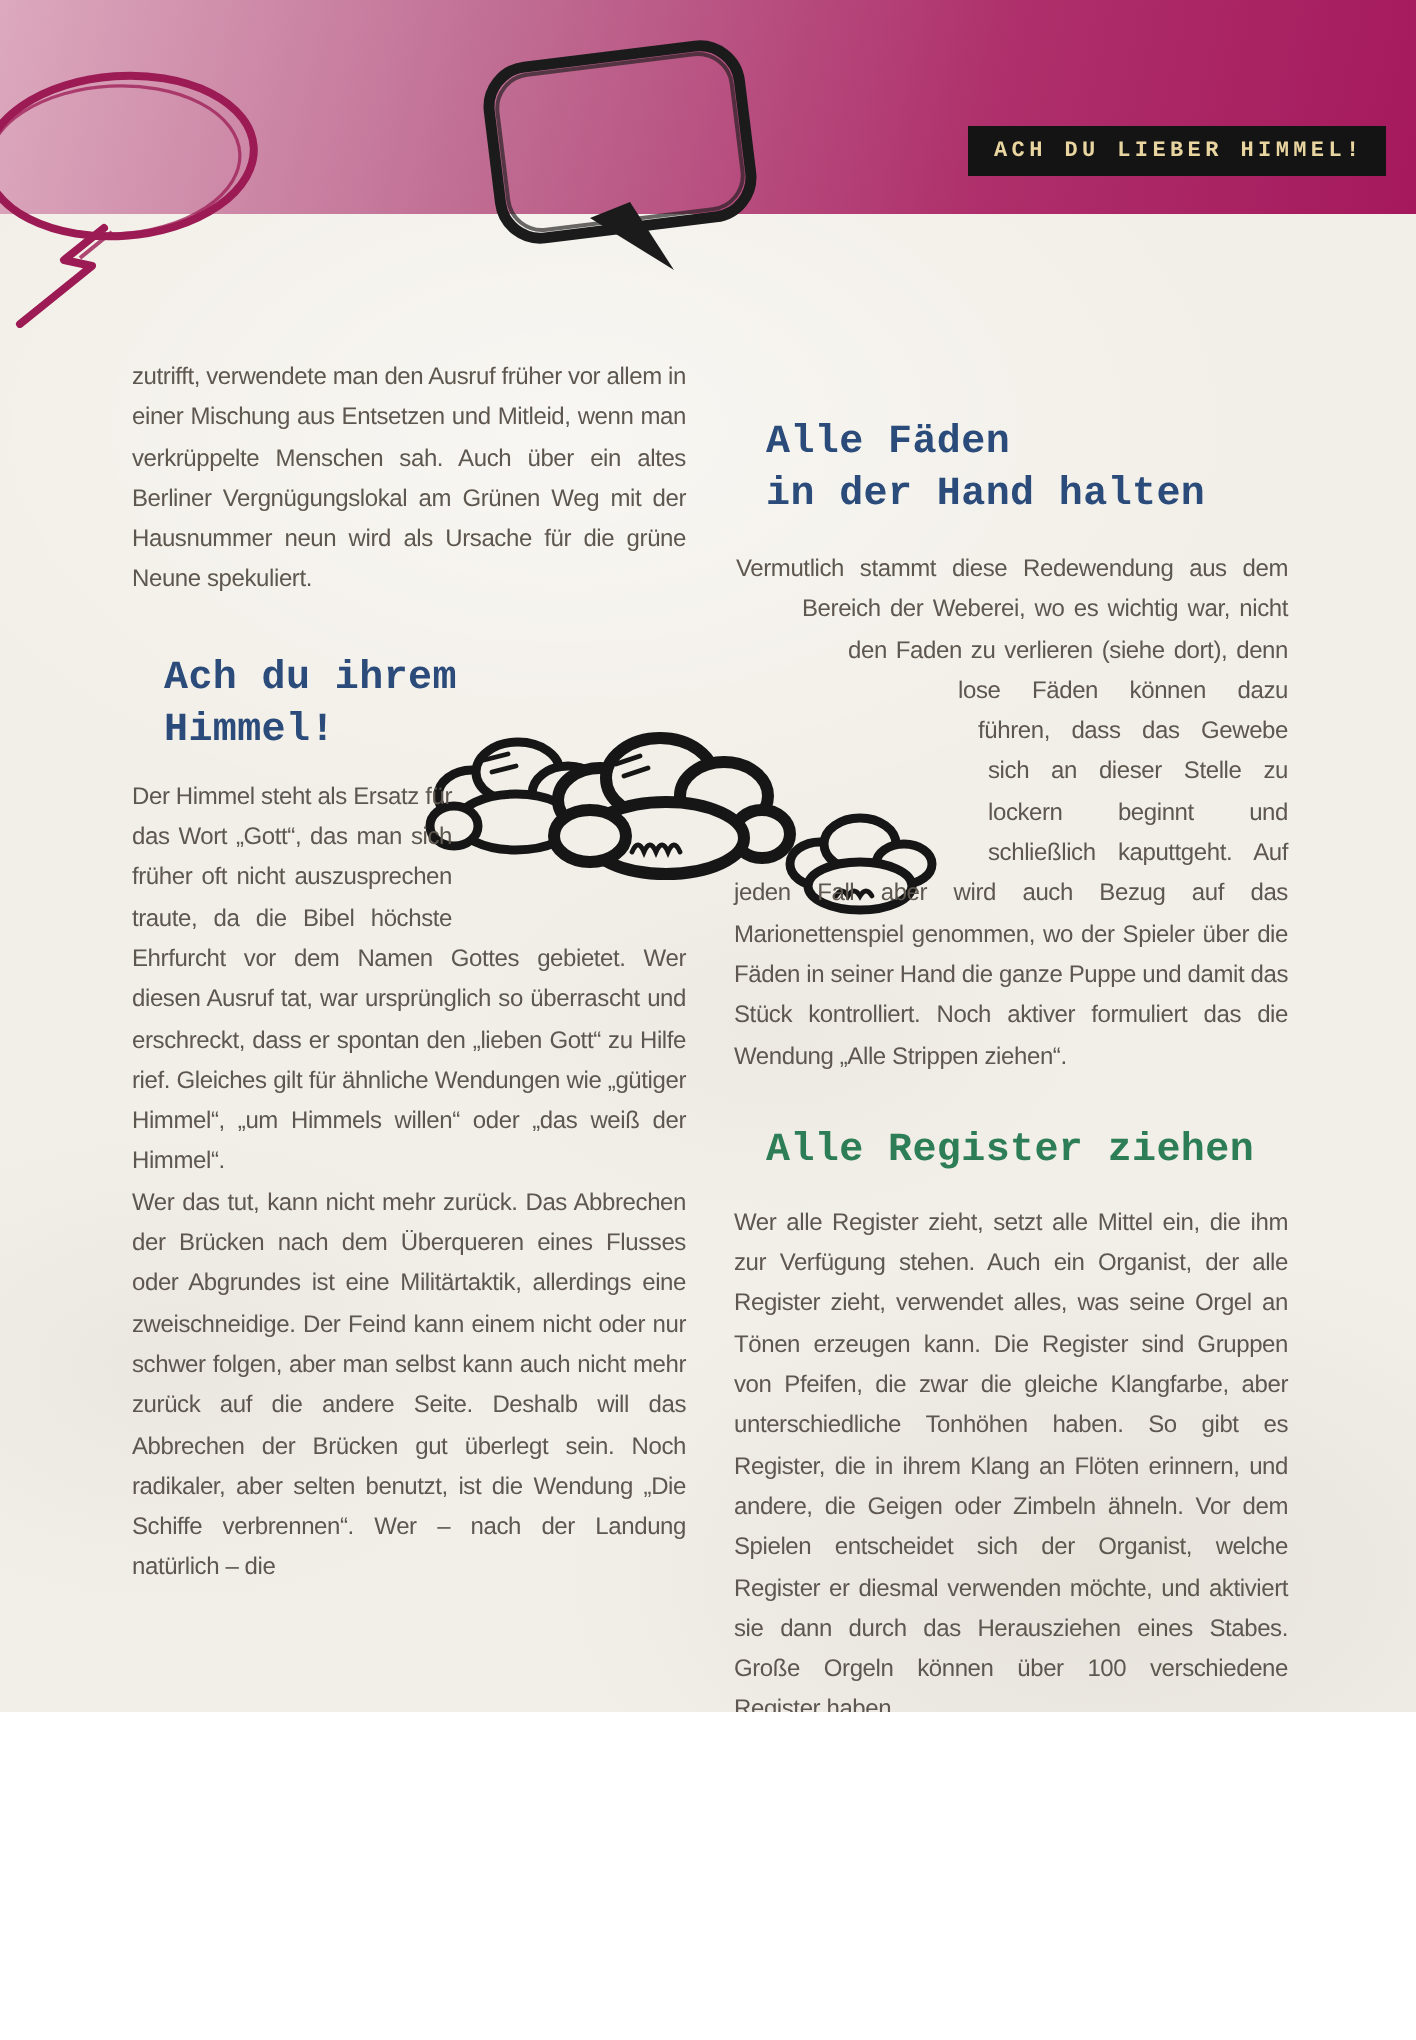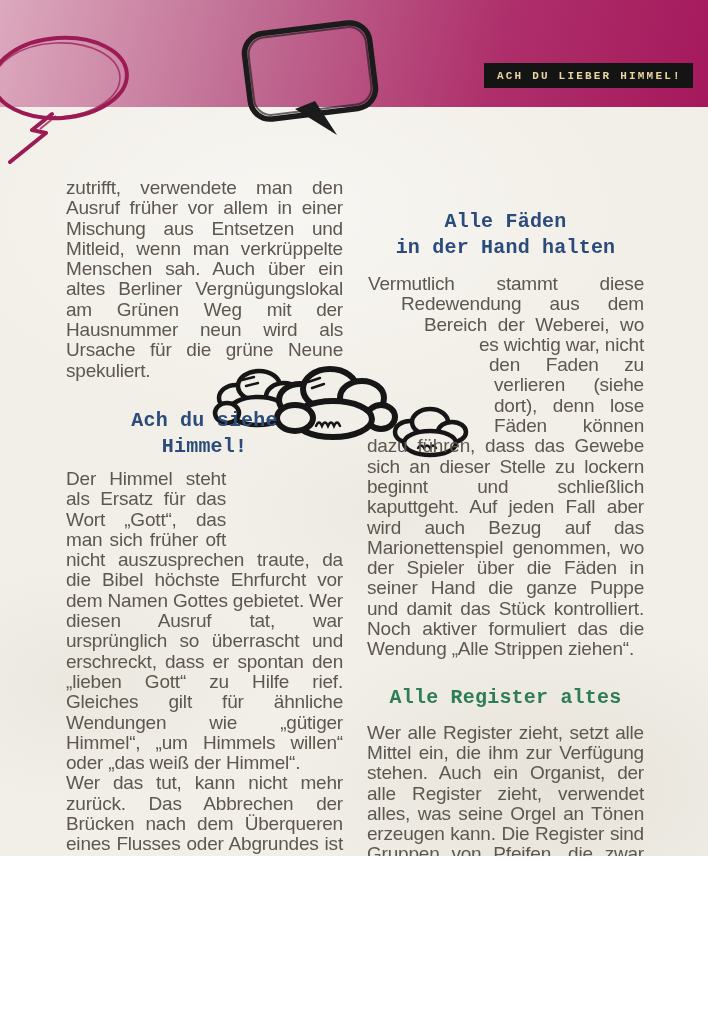--- a/index.html
+++ b/index.html
@@ -24,27 +24,27 @@
     position:absolute;left:484px;top:63px;
     background:#141414;color:#e8d5a0;
     font-family:"Liberation Mono","DejaVu Sans Mono",monospace;
     font-weight:bold;font-size:11px;letter-spacing:2.2px;
     padding:7px 11px 6px 13px;white-space:nowrap;
   }
   .col{position:absolute;top:178px;width:277px;color:#5d574f;}
   .col-left{left:66px;}
   .col-right{left:367px;}
   .para{
-    font-size:19px;line-height:20.3px;letter-spacing:-0.2px;
+    font-size:12px;line-height:20.3px;letter-spacing:-0.2px;
     text-align:justify;margin:0;hyphens:auto;-webkit-hyphens:auto;
   }
   .heading{
     font-family:"Liberation Mono","DejaVu Sans Mono",monospace;
     font-weight:bold;font-size:20px;line-height:26px;
-    white-space:pre-line;margin:0;letter-spacing:0.2px;text-align:center;
+    white-space:pre-line;margin:16px;letter-spacing:0.2px;
   }
   .h-blue{color:#2b4c7a;}
   .h-magenta{color:#b23067;}
   .h-green{color:#2d7d57;}
   .mt-intro{margin-top:0;}
   .hm1{margin-top:27px;margin-bottom:9px;}
   .hm2{margin-top:27px;margin-bottom:13px;}
   .hm3{margin-top:31px;margin-bottom:13px;}
   .hm4{margin-top:25px;margin-bottom:12px;}
   .spacer-r{float:right;width:117px;height:62px;}
@@ -108,21 +108,21 @@
       <path d="M30,24 l12,-3 M34,30 l12,-3"></path>
       <path d="M96,26 l12,-4 M100,32 l12,-4"></path>
       <path d="M206,92 q3,-5 6,0 q3,-5 6,0 q3,-5 6,0"></path>
     </g>
   </svg>
 
   <div class="col col-left">
     <p class="para mt-intro">
       <span>zutrifft, verwendete man den Ausruf früher vor allem in einer Mischung aus Entsetzen und Mitleid, wenn man verkrüppelte Menschen sah. Auch über ein altes Berliner Vergnügungslokal am Grünen Weg mit der Hausnummer neun wird als Ursache für die grüne Neune spekuliert.</span>
     </p>
-    <h2 class="heading h-blue hm1">Ach du siehe
+    <h2 class="heading h-blue hm1">Ach du ihrem
 Himmel!</h2>
     <p class="para">
       <span class="spacer-r"></span>
       <span>Der Himmel steht als Ersatz für das Wort „Gott“, das man sich früher oft nicht auszusprechen traute, da die Bibel höchste Ehrfurcht vor dem Namen Gottes gebietet. Wer diesen Ausruf tat, war ursprünglich so überrascht und erschreckt, dass er spontan den „lieben Gott“ zu Hilfe rief. Gleiches gilt für ähnliche Wendungen wie „gütiger Himmel“, „um Himmels willen“ oder „das weiß der Himmel“.</span>
     </p>
     <p class="para">
       <span>Wer das tut, kann nicht mehr zurück. Das Abbrechen der Brücken nach dem Überqueren eines Flusses oder Abgrundes ist eine Militärtaktik, allerdings eine zweischneidige. Der Feind kann einem nicht oder nur schwer folgen, aber man selbst kann auch nicht mehr zurück auf die andere Seite. Deshalb will das Abbrechen der Brücken gut überlegt sein. Noch radikaler, aber selten benutzt, ist die Wendung „Die Schiffe verbrennen“. Wer – nach der Landung natürlich – die</span>
     </p>
   </div>
 
@@ -131,21 +131,21 @@
 in der Hand halten</h2>
     <p class="para">
       <span class="st st1"></span>
       <span class="st st2"></span>
       <span class="st st3"></span>
       <span class="st st4"></span>
       <span class="st st5"></span>
       <span class="st st6"></span>
       <span>Vermutlich stammt diese Redewendung aus dem Bereich der Weberei, wo es wichtig war, nicht den Faden zu verlieren (siehe dort), denn lose Fäden können dazu führen, dass das Gewebe sich an dieser Stelle zu lockern beginnt und schließlich kaputtgeht. Auf jeden Fall aber wird auch Bezug auf das Marionettenspiel genommen, wo der Spieler über die Fäden in seiner Hand die ganze Puppe und damit das Stück kontrolliert. Noch aktiver formuliert das die Wendung „Alle Strippen ziehen“.</span>
     </p>
-    <h2 class="heading h-green hm4">Alle Register altes</h2>
+    <h2 class="heading h-green hm4">Alle Register ziehen</h2>
     <p class="para">
       <span>Wer alle Register zieht, setzt alle Mittel ein, die ihm zur Verfügung stehen. Auch ein Organist, der alle Register zieht, verwendet alles, was seine Orgel an Tönen erzeugen kann. Die Register sind Gruppen von Pfeifen, die zwar die gleiche Klangfarbe, aber unterschiedliche Tonhöhen haben. So gibt es Register, die in ihrem Klang an Flöten erinnern, und andere, die Geigen oder Zimbeln ähneln. Vor dem Spielen entscheidet sich der Organist, welche Register er diesmal verwenden möchte, und aktiviert sie dann durch das Herausziehen eines Stabes. Große Orgeln können über 100 verschiedene Register haben.</span>
     </p>
   </div>
 
   <div class="pagenum">7</div>
 
 </div>
 
 </body></html>

